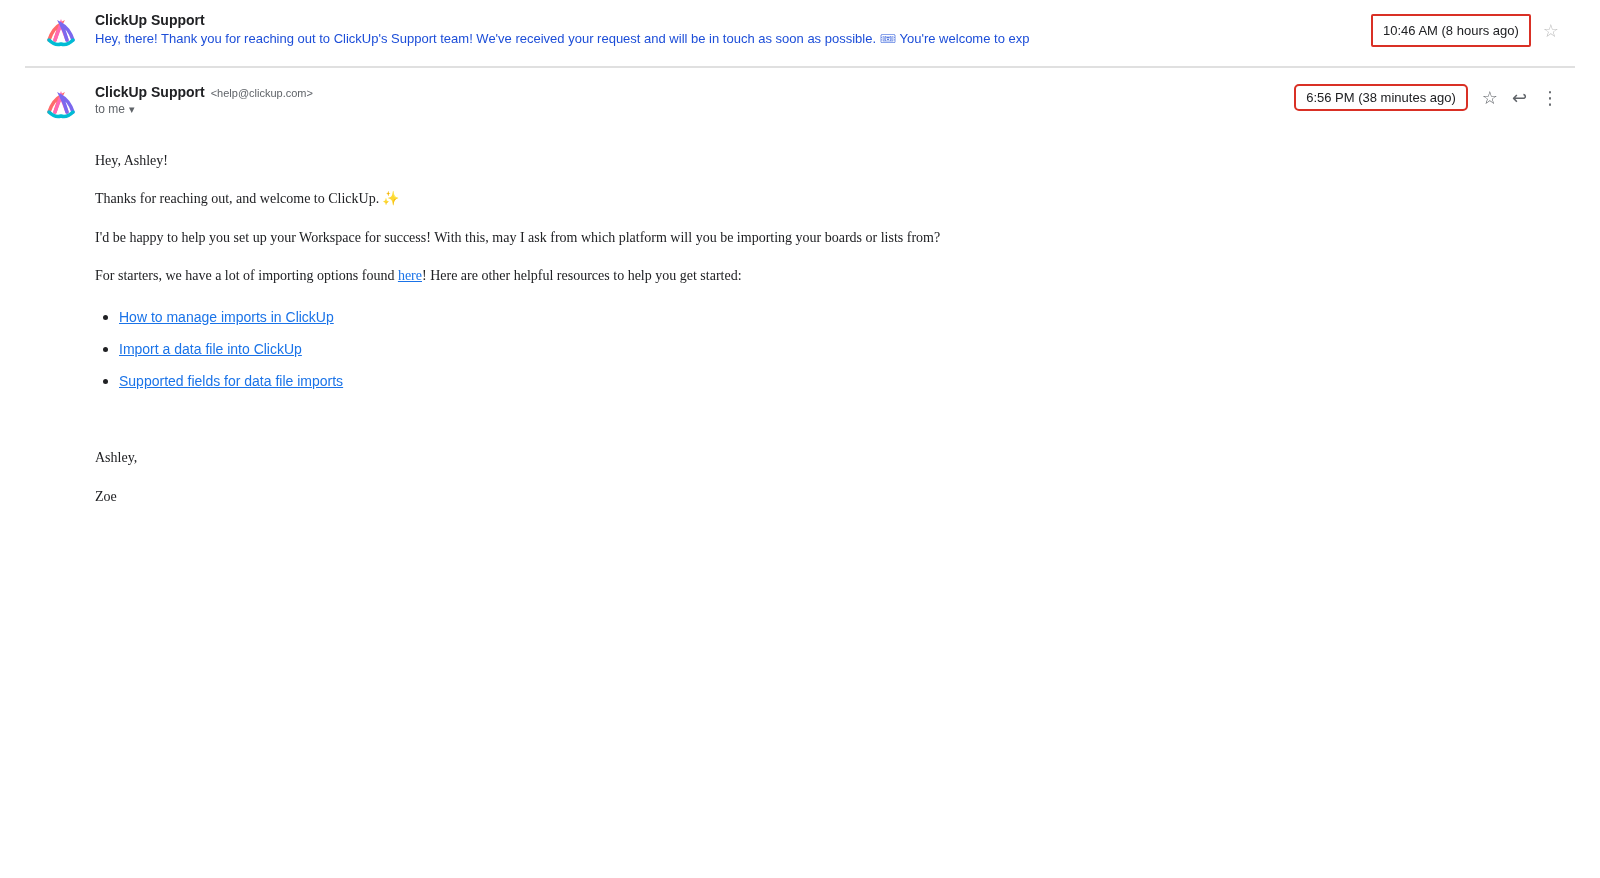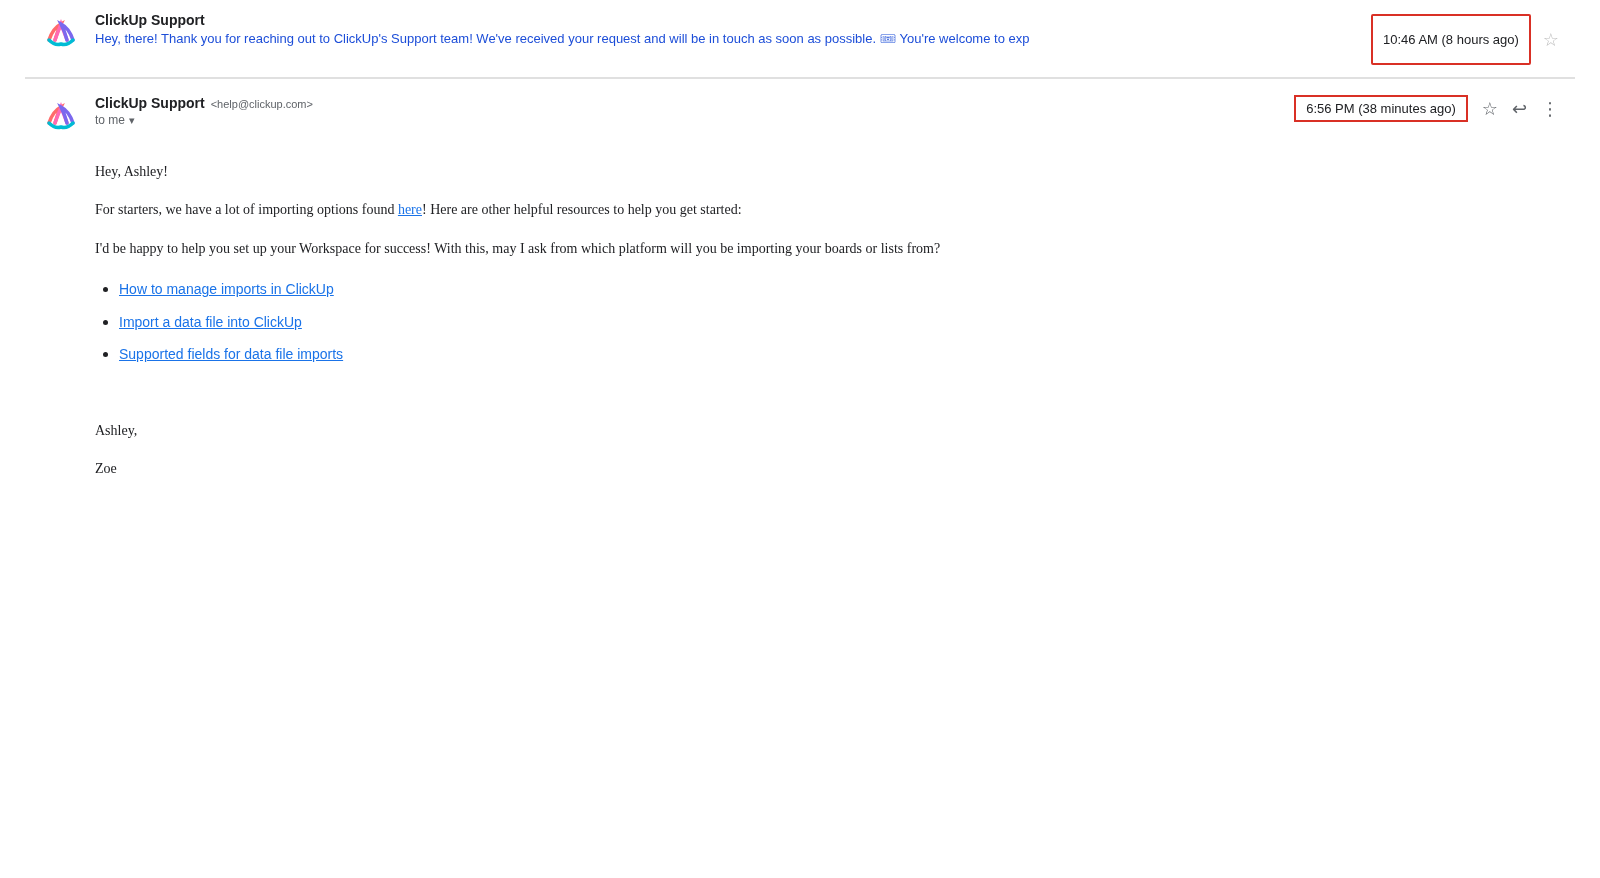--- a/index.html
+++ b/index.html
@@ -49,21 +49,21 @@
       white-space: nowrap;
       overflow: hidden;
       text-overflow: ellipsis;
       max-width: 1300px;
     }
 
     .email-preview-time {
       font-size: 13px;
       color: #202124;
       border: 2px solid #d93025;
-      padding: 16px 10px;
+      padding: 7px 10px;
       border-radius: 2px;
       white-space: nowrap;
       margin-left: 16px;
       flex-shrink: 0;
     }
 
     .preview-right {
       display: flex;
       align-items: center;
       gap: 12px;
@@ -140,21 +140,21 @@
       align-items: center;
       gap: 14px;
       flex-shrink: 0;
     }
 
     .main-email-time {
       font-size: 13px;
       color: #202124;
       border: 2px solid #d93025;
       padding: 4px 10px;
-      border-radius: 0;
+      border-radius: 5px;
       white-space: nowrap;
     }
 
     .action-icons {
       display: flex;
       align-items: center;
       gap: 14px;
     }
 
     .action-icon {
@@ -261,26 +261,27 @@
         <span class="action-icon">☆</span>
         <span class="action-icon">↩</span>
         <span class="action-icon">⋮</span>
       </div>
     </div>
   </div>
 
   <div class="email-body">
     <p>Hey, Ashley!</p>
 
+    <p>Thanks for reaching out, and welcome to ClickUp. ✨</p>
+
+    <p>I'd be happy to help you set up your Workspace for success! With this, may I ask from which platform will you be importing your boards or lists from?</p>
 
     <p>
       <span>For starters, we have a lot of importing options found </span><a class="email-link">here</a><span>! Here are other helpful resources to help you get started:</span>
     </p>
-
-    <p>I'd be happy to help you set up your Workspace for success! With this, may I ask from which platform will you be importing your boards or lists from?</p>
 
     <ul>
       <li>
         <a class="email-link">How to manage imports in ClickUp</a>
       </li>
       <li>
         <a class="email-link">Import a data file into ClickUp</a>
       </li>
       <li>
         <a class="email-link">Supported fields for data file imports</a>

